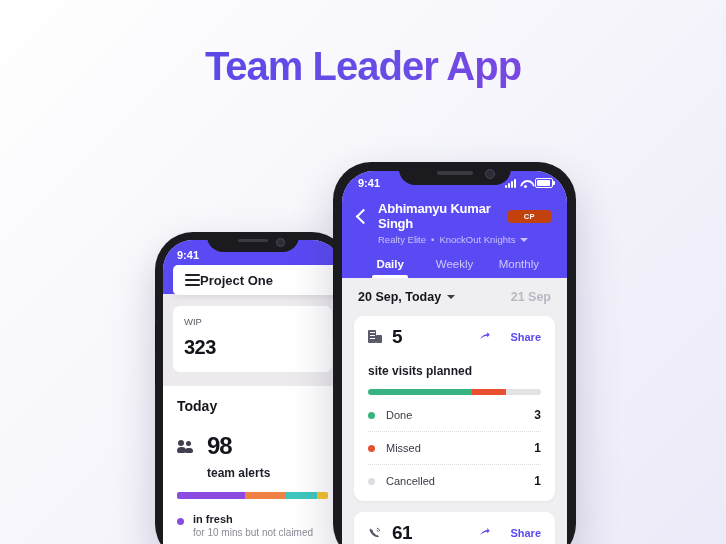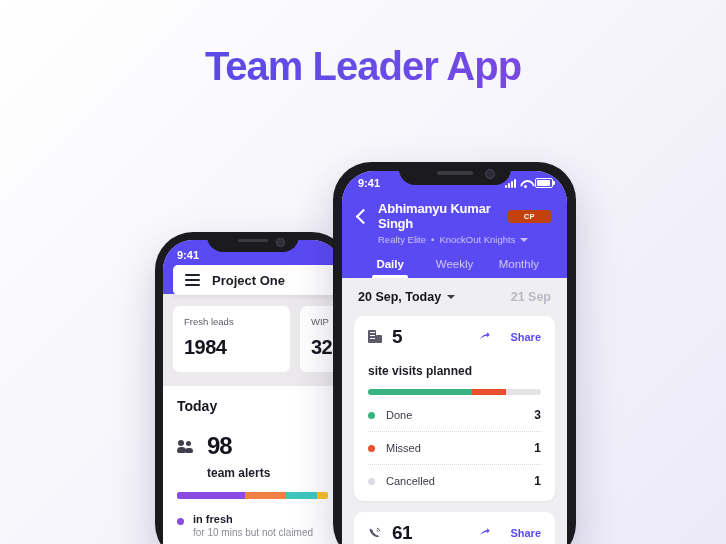--- a/index.html
+++ b/index.html
@@ -35,21 +35,21 @@
   
   #phoneLeft{left:155px;top:232px;width:195px;height:330px;}
   #phoneLeft .screen{left:8px;top:8px;right:8px;bottom:0;border-radius:30px 30px 0 0;background:#eceaec;}
   #phoneLeft .notch{width:92px;height:20px;}
   #phoneLeft .speaker{width:30px;height:3px;top:7px;}
   #phoneLeft .cam{top:6px;right:14px;width:7px;height:7px;}
 
   .lp-top{background:#5a4af4;height:54px;position:relative;}
   .lp-time{position:absolute;left:14px;top:9px;color:#fff;font-size:11px;font-weight:bold;}
   .searchbar{position:absolute;left:10px;right:-4px;top:25px;height:30px;background:#fff;
-             border-radius:5px;display:flex;align-items:center;gap:12px;padding:0 12px;
+             border-radius:5px;display:flex;align-items:center;gap:0;padding:0 12px;
              box-shadow:0 2px 6px rgba(0,0,0,.08);}
   .ham{display:inline-block;width:15px;}
   .ham i{display:block;height:2px;background:#202027;border-radius:2px;margin:3px 0;}
   .lp-title{font-size:13px;font-weight:bold;color:#1b1b24;}
 
   .lp-body{background:#eceaec;padding:12px 0 0 0;height:100%;}
   .statrow{display:flex;gap:10px;padding:0 10px;}
   .statcard{background:#fff;border-radius:7px;padding:10px 11px 13px;flex:1 0 95px;min-width:95px;}
   .statlabel{font-size:9.5px;color:#5b5b66;margin-bottom:9px;}
   .statvalue{font-size:20px;font-weight:bold;color:#14141c;letter-spacing:-.5px;}
@@ -152,24 +152,20 @@
               <i></i>
               <i></i>
             </span>
           <span class="lp-title">Project One</span>
         </div>
       </div>
 
       <div class="lp-body">
         <div class="statrow">
           <div class="statcard">
-            <div class="statlabel">Fresh leads</div>
-            <div class="statvalue">1984</div>
-          </div>
-          <div class="statcard">
             <div class="statlabel">WIP</div>
             <div class="statvalue">
               <span>323</span>
             </div>
           </div>
         </div>
 
         <div class="sect">
           <div class="sect-h">Today</div>
         </div>

